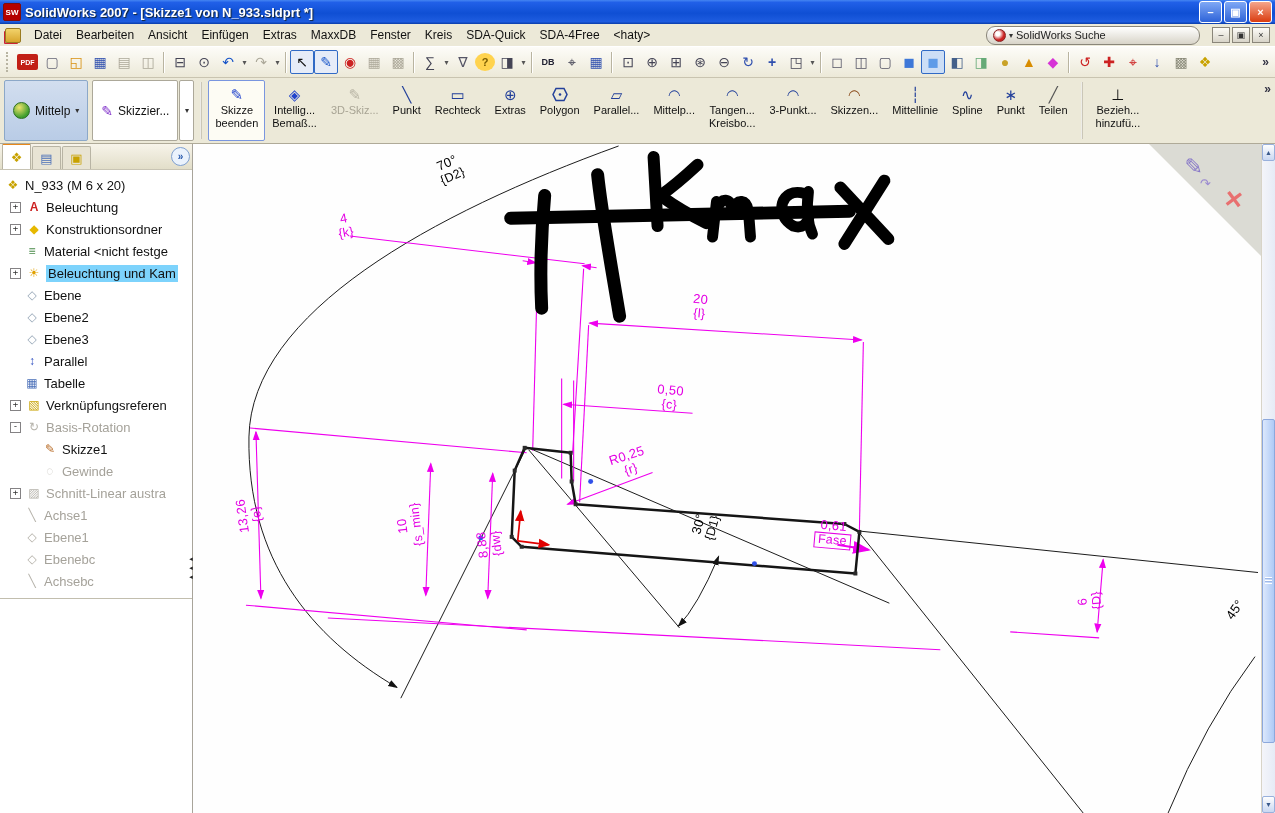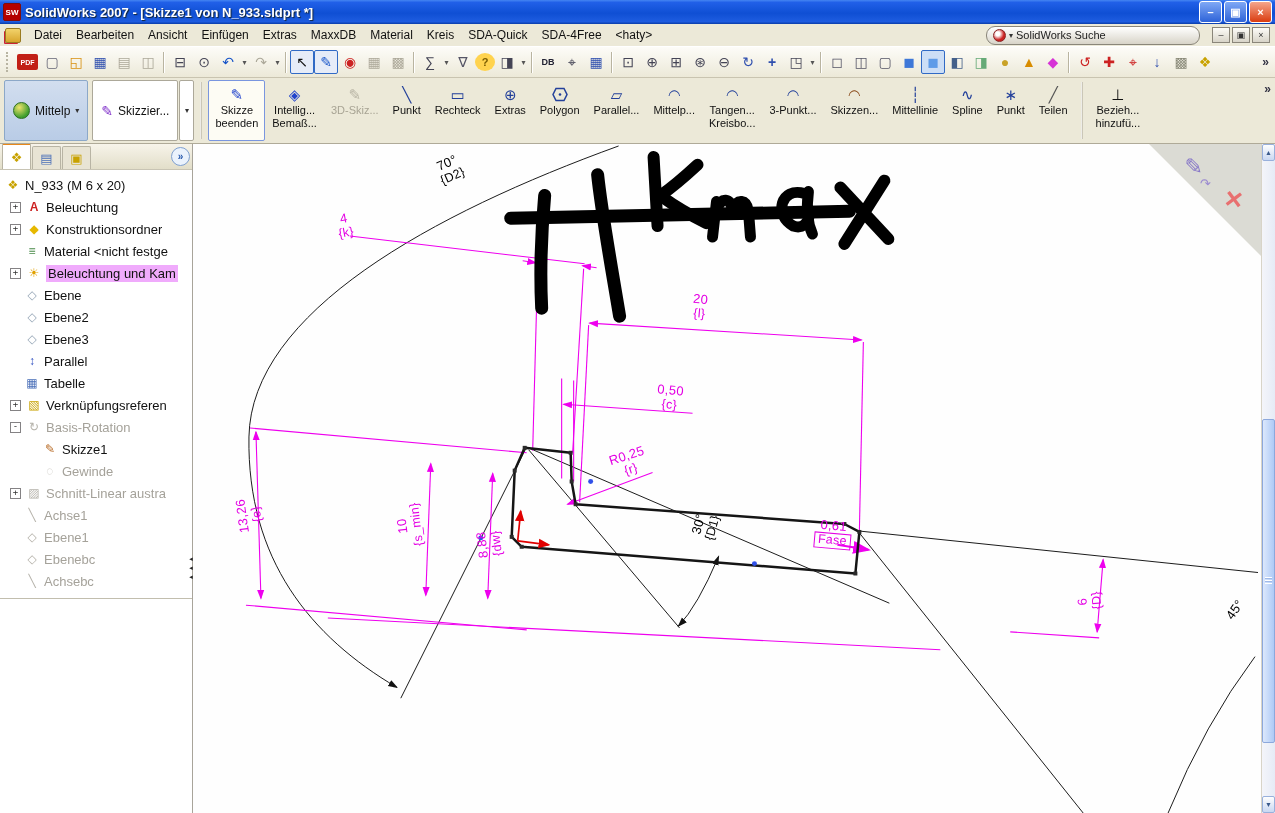--- a/index.html
+++ b/index.html
@@ -77,21 +77,21 @@
     color:#2255AA;font-size:10px;font-weight:bold;display:flex;align-items:center;justify-content:center;margin-bottom:3px;}
   #tree{padding:4px 0 0 2px;}
   .trow{height:22px;display:flex;align-items:center;font-size:13px;color:#111;white-space:nowrap;overflow:hidden;cursor:default;}
   .texp{width:9px;height:9px;flex:none;border:1px solid #848284;background:#fff;color:#333;font-size:9px;line-height:7px;
     text-align:center;margin-right:5px;font-family:"DejaVu Sans Mono",monospace;}
   .tspace{width:14px;flex:none;}
   .ticon{width:16px;flex:none;text-align:center;font-size:12px;margin-right:4px;}
   .tlabel{overflow:hidden;}
   .trow.gray .tlabel{color:#A5A29A;}
   .trow.gray .ticon{color:#B5B2AA !important;}
-  .tlabel.hl{background:#f0abfc;padding:1px 2px;}
+  .tlabel.hl{background:#7dd3fc;padding:1px 2px;}
   #panel-divider{margin-top:6px;border-top:1px solid #C2BEAE;border-bottom:1px solid #fff;flex:none;}
   #splitter-arrows{position:absolute;left:187px;top:410px;width:8px;z-index:5;color:#222;font-size:7px;line-height:9px;text-align:center;}
 
   
   #canvas{position:relative;flex:1;background:#FEFEFE;overflow:hidden;}
   #geom{position:absolute;inset:0;width:100%;height:100%;}
   .dim{position:absolute;font-size:13px;line-height:1.1;text-align:center;letter-spacing:.3px;color:#E400E4;
     transform:translate(-50%,-50%) rotate(var(--r,0deg));white-space:nowrap;cursor:default;}
   .dim.blk{color:#000;}
   .dim .nm{font-size:12.5px;display:inline-block;}
@@ -126,21 +126,21 @@
   </div>
 
   <div id="menubar">
     <span class="sysicon"></span>
     <span class="menu-item">Datei</span>
     <span class="menu-item">Bearbeiten</span>
     <span class="menu-item">Ansicht</span>
     <span class="menu-item">Einfügen</span>
     <span class="menu-item">Extras</span>
     <span class="menu-item">MaxxDB</span>
-    <span class="menu-item">Material</span>
+    <span class="menu-item">Fenster</span>
     <span class="menu-item">Kreis</span>
     <span class="menu-item">SDA-Quick</span>
     <span class="menu-item">SDA-4Free</span>
     <span class="menu-item">&lt;haty&gt;</span>
     <div id="searchbox">
       <span class="search-logo"></span>
       <span class="search-dd">▾</span>
       <span id="search-label">SolidWorks Suche</span>
     </div>
     <span id="childctls">

